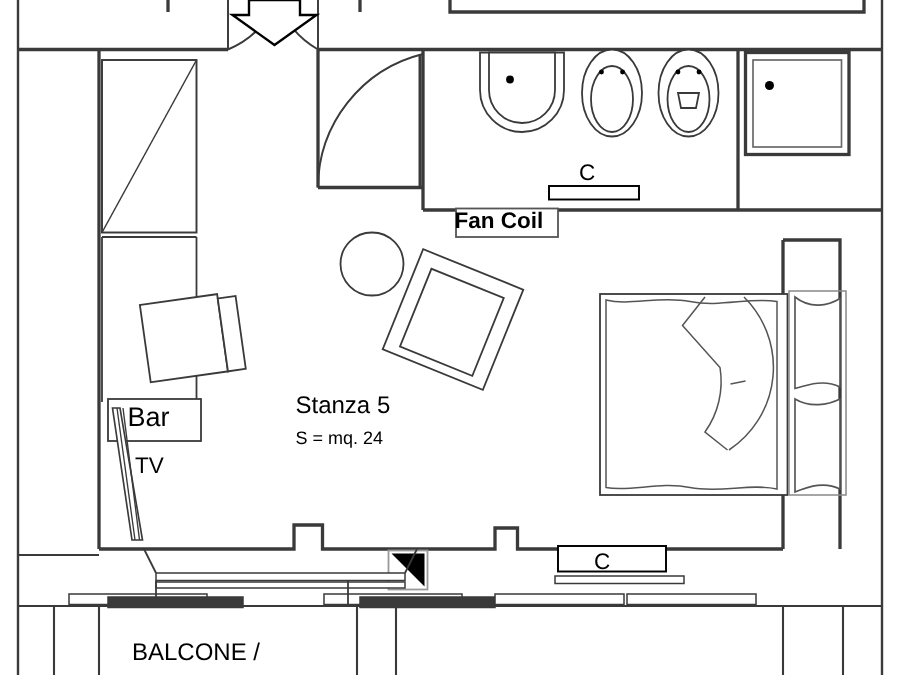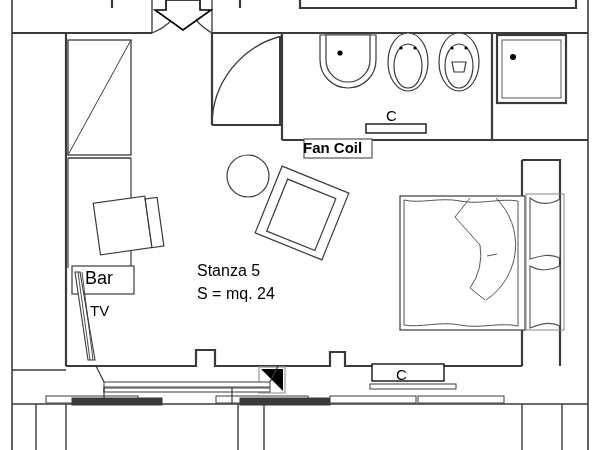--- a/index.html
+++ b/index.html
@@ -27,21 +27,21 @@
     display: block;
   }
   .lbl {
     position: absolute;
     color: #000000;
     font-family: "Liberation Sans", sans-serif;
     white-space: nowrap;
     line-height: 1.05;
   }
   .lbl-room-name { font-size: 16px; left: 197px; top: 263px; }
-  .lbl-room-area { font-size: 16px; left: 197px; top: 286px; }
+  .lbl-room-area { font-size: 12px; left: 197px; top: 286px; }
   .lbl-fancoil { font-size: 15px; left: 303px; top: 140px; font-weight: bold; }
   .lbl-bar { font-size: 18px; left: 85px; top: 269px; }
   .lbl-tv  { font-size: 15px; left: 90px; top: 303px; }
   .lbl-c-bath { font-size: 15px; left: 386px; top: 108px; }
   .lbl-c-bottom { font-size: 15px; left: 396px; top: 367px; }
   .lbl-balcone { font-size: 16px; left: 88px; top: 428px; }
 </style>
 </head>
 <body>
 
@@ -226,14 +226,15 @@
 
   </svg>
 
   <div class="lbl lbl-room-name">Stanza 5</div>
   <div class="lbl lbl-room-area">S = mq. 24</div>
   <div class="lbl lbl-fancoil">Fan Coil</div>
   <div class="lbl lbl-bar">Bar</div>
   <div class="lbl lbl-tv">TV</div>
   <div class="lbl lbl-c-bath">C</div>
   <div class="lbl lbl-c-bottom">C</div>
+  <div class="lbl lbl-balcone">BALCONE /</div>
 
 </div>
 
 </body></html>

